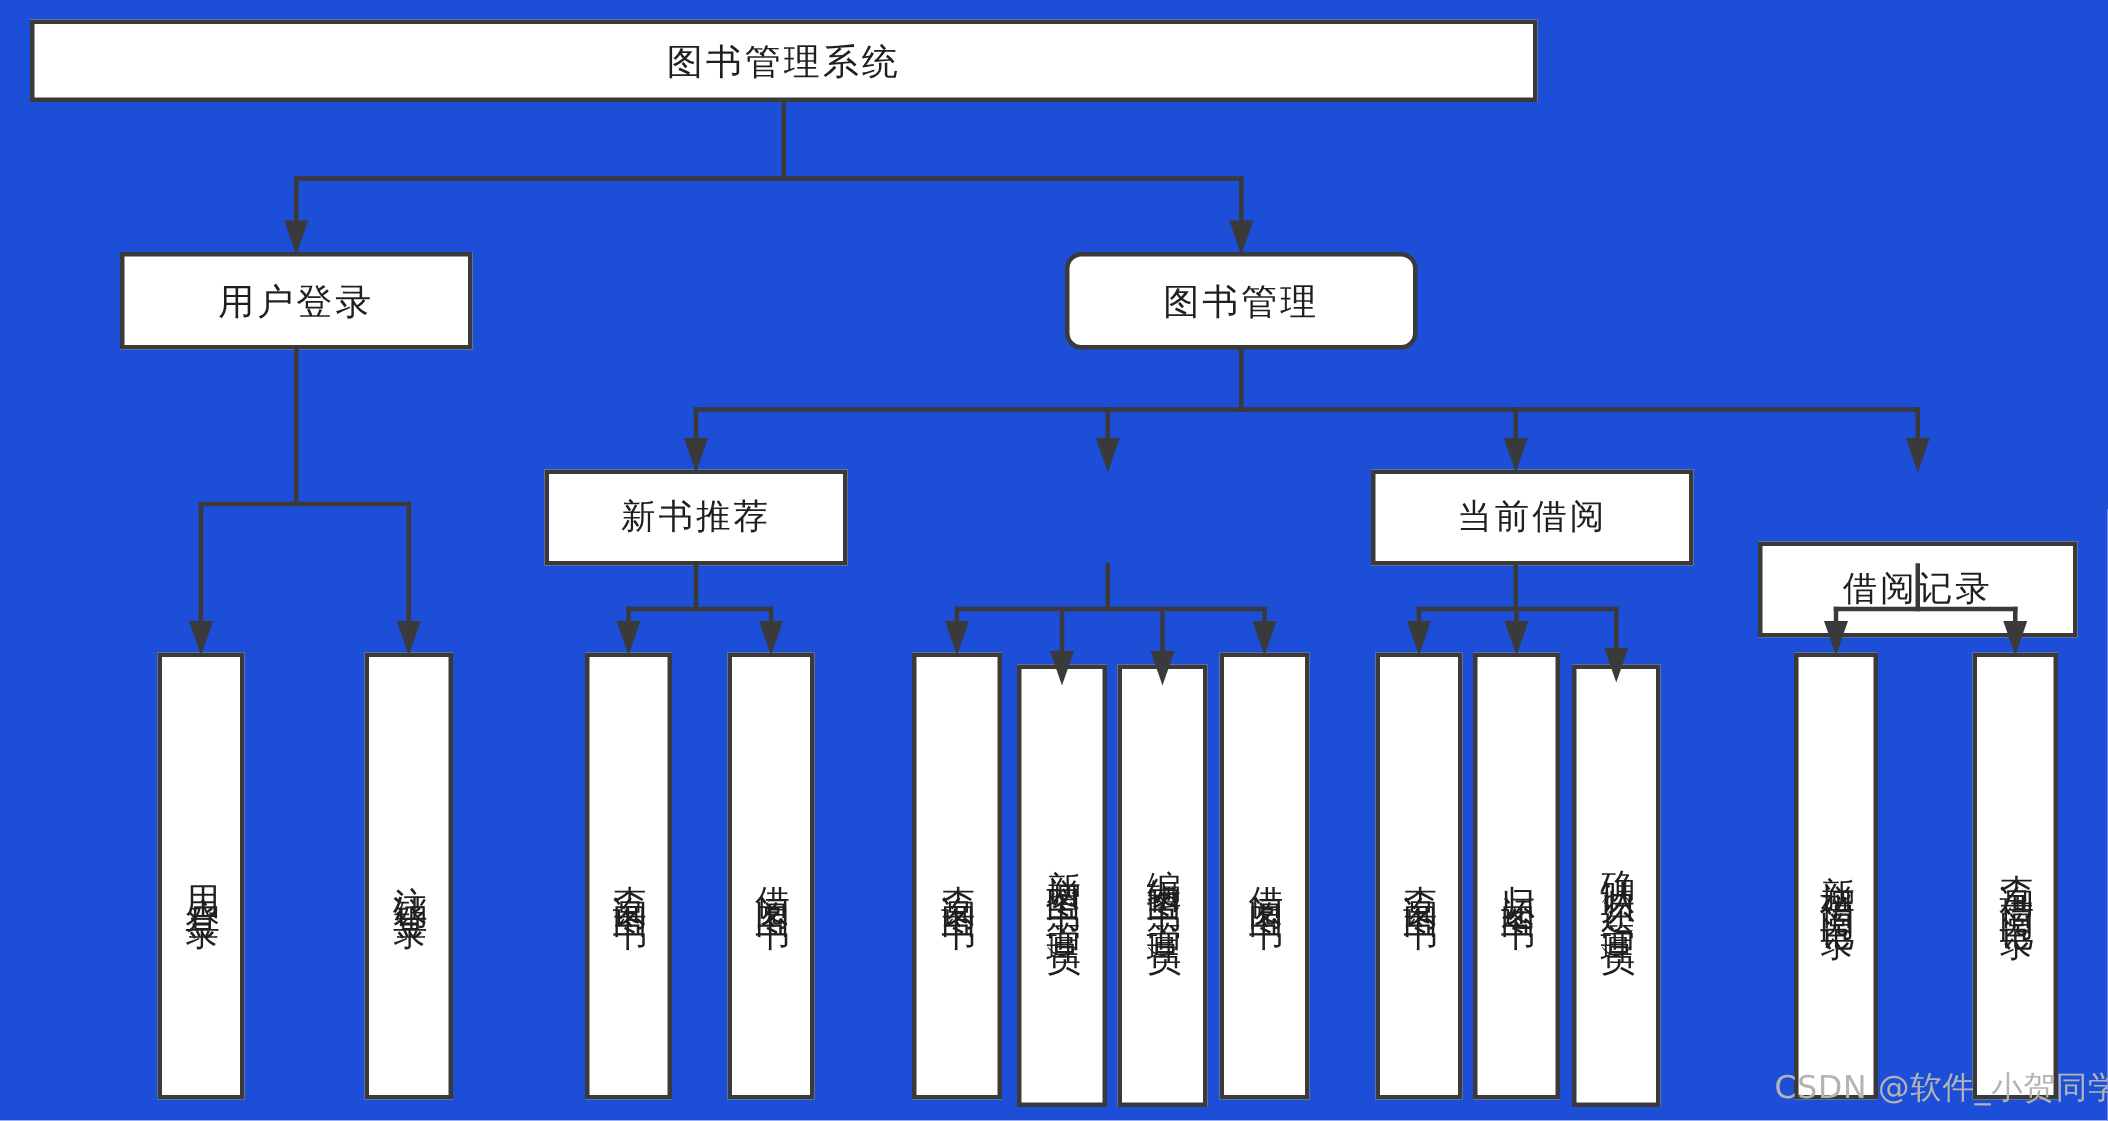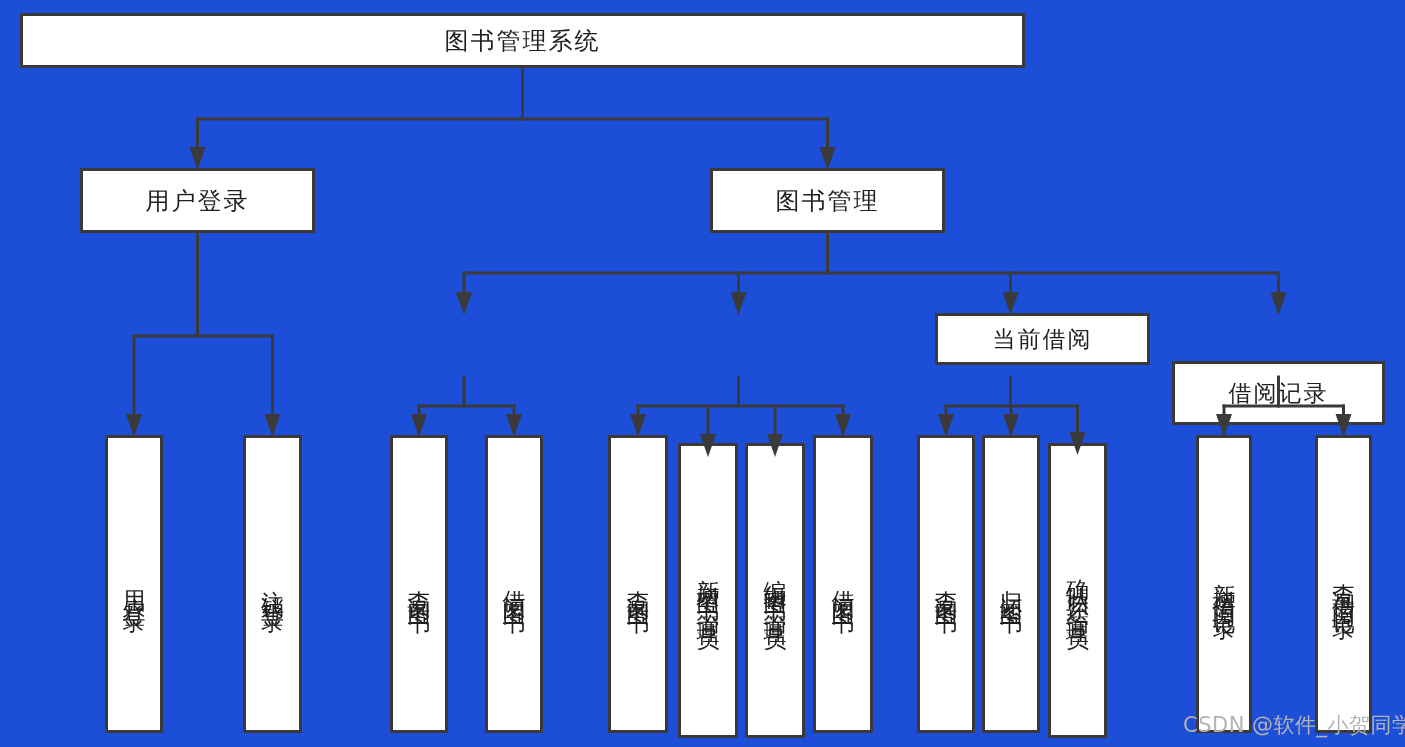--- a/index.html
+++ b/index.html
@@ -102,23 +102,24 @@
       <line x1="1224" y1="406" x2="1343.5" y2="406" stroke="#3a3a3a" stroke-width="3" stroke-linecap="square"></line>
       <line x1="1224" y1="406" x2="1224" y2="421" stroke="#3a3a3a" stroke-width="3" stroke-linecap="square"></line>
       <polygon points="1216,414 1232,414 1224,437" fill="#3a3a3a"></polygon>
       <line x1="1343.5" y1="406" x2="1343.5" y2="421" stroke="#3a3a3a" stroke-width="3" stroke-linecap="square"></line>
       <polygon points="1335.5,414 1351.5,414 1343.5,437" fill="#3a3a3a"></polygon>
     </svg>
 
   <div class="node h-node" style="left:20px;top:13px;width:1005px;height:55px;">图书管理系统</div>
 
   <div class="node h-node" style="left:80px;top:168px;width:235px;height:65px;">用户登录</div>
-  <div class="node h-node" style="left:710px;top:168px;width:235px;height:65px;">图书管理</div>
+  <div class="node h-node" style="left:710px;top:168px;width:235px;height:65px;border-radius:11px;">图书管理</div>
 
-  <div class="node h-node small" style="left:935px;top:313px;width:215px;height:52px;">当前借阅</div>
+  <div class="node h-node small" style="left:363px;top:313px;width:202px;height:64px;">新书推荐</div>
+  <div class="node h-node small" style="left:914px;top:313px;width:215px;height:64px;">当前借阅</div>
   <div class="node h-node small" style="left:1172px;top:313px;width:213px;height:64px;margin-top:48px;">借阅记录</div>
 
   <div class="node v-node" style="left:105px;top:435px;width:58px;height:298px;">用户登录</div>
   <div class="node v-node" style="left:243px;top:435px;width:59px;height:298px;">注销登录</div>
 
   <div class="node v-node" style="left:390px;top:435px;width:58px;height:298px;">查询图书</div>
   <div class="node v-node" style="left:485px;top:435px;width:58px;height:298px;">借阅图书</div>
 
   <div class="node v-node" style="left:608px;top:435px;width:60px;height:298px;">查询图书</div>
   <div class="node v-node" style="left:678px;top:443px;width:60px;height:295px;">新增图书（管理员）</div>

